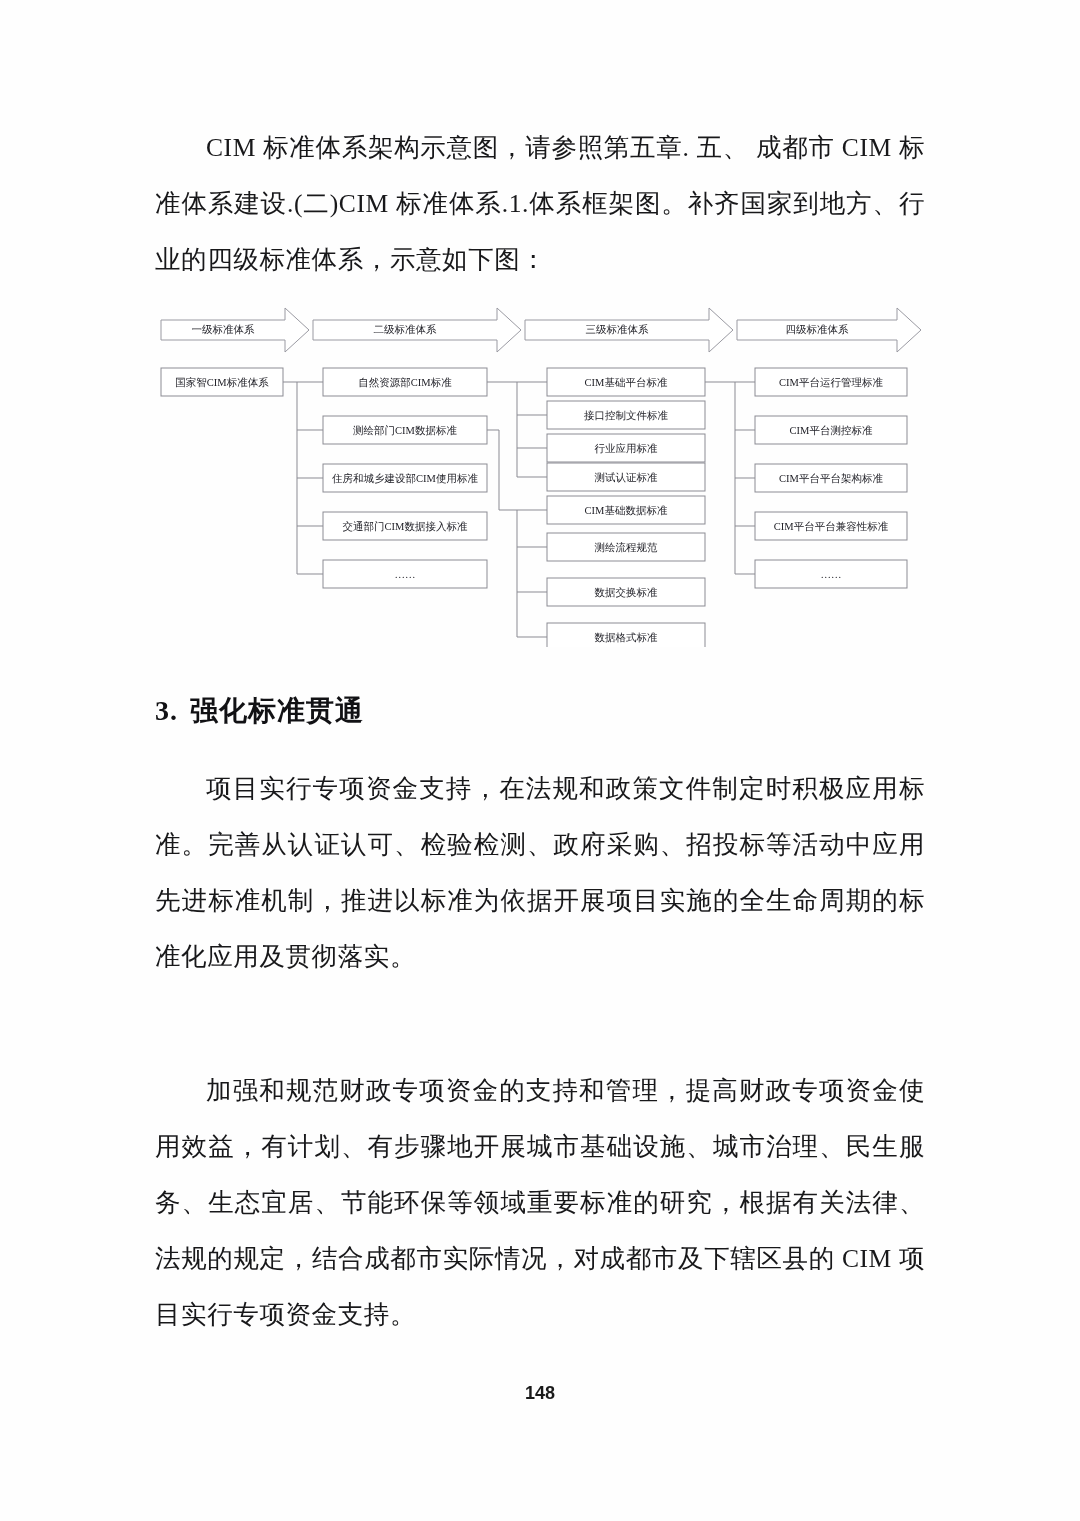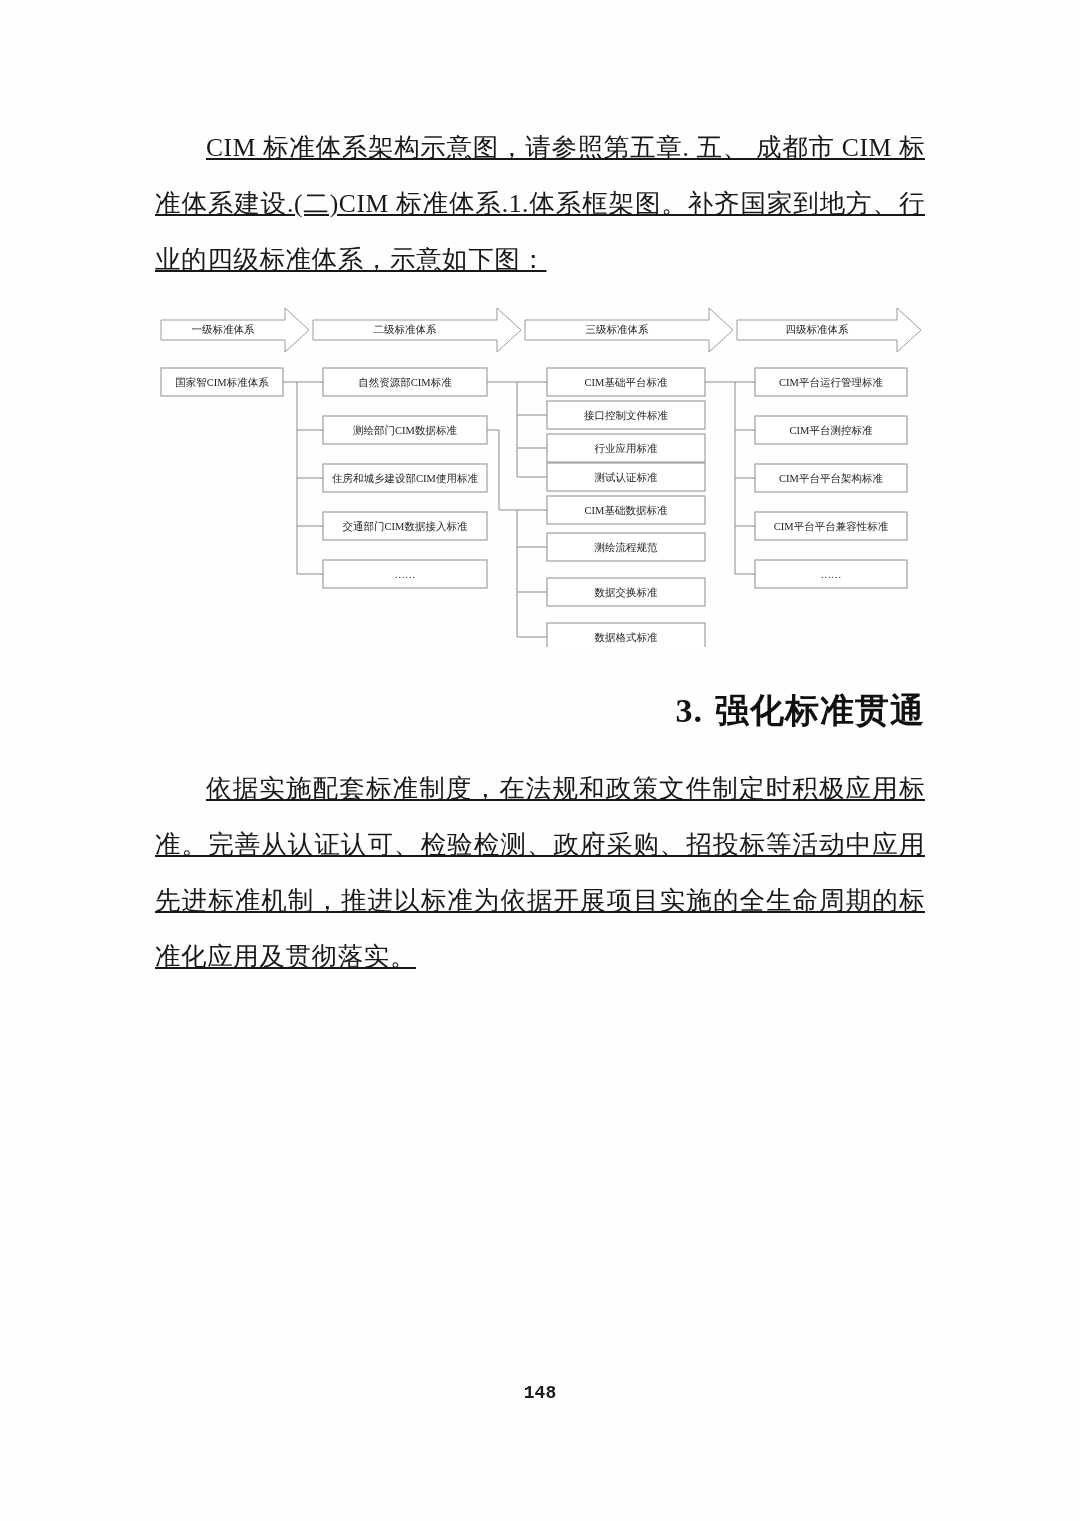--- a/index.html
+++ b/index.html
@@ -32,30 +32,28 @@
     font-size: 25.5px;
     line-height: 56px;
     letter-spacing: 0.6px;
     text-align: justify;
     text-justify: inter-ideograph;
     color: #18181a;
     margin: 0;
   }
   .para.indent {
     text-indent: 2em;
-    text-decoration: underline;
   }
   .heading {
-    font-size: 34px;
+    font-size: 28px;
     font-weight: bold;
     line-height: 48px;
     color: #111114;
     margin: 0;
     letter-spacing: 1px;
-    text-align: right;
   }
   .heading .num { margin-right: 12px; }
 
   .gap-s { height: 26px; }
   .gap-m { height: 40px; }
   .gap-l { height: 52px; }
 
   
   .diagram-wrap {
     position: relative;
@@ -99,21 +97,21 @@
   
   .footer {
     position: absolute;
     left: 0;
     right: 0;
     top: 1383px;
     text-align: center;
     font-size: 18px;
     font-weight: bold;
     color: #1a1a1a;
-    font-family: Liberation Mono, monospace;
+    font-family: Liberation Sans, sans-serif;
   }
 </style>
 </head>
 <body>
 
 <div class="page">
   <div class="content">
 
     <p class="para indent">CIM 标准体系架构示意图，请参照第五章. 五、 成都市 CIM 标准体系建设.(二)CIM 标准体系.1.体系框架图。补齐国家到地方、行业的四级标准体系，示意如下图：</p>
 
@@ -227,24 +225,25 @@
     </div>
 
     <div class="gap-m"></div>
 
     <h2 class="heading">
       <span class="num">3.</span><span>强化标准贯通</span>
     </h2>
 
     <div class="gap-s"></div>
 
-    <p class="para indent">依据实施配套标准制度，在法规和政策文件制定时积极应用标准。完善从认证认可、检验检测、政府采购、招投标等活动中应用先进标准机制，推进以标准为依据开展项目实施的全生命周期的标准化应用及贯彻落实。</p>
+    <p class="para indent">项目实行专项资金支持，在法规和政策文件制定时积极应用标准。完善从认证认可、检验检测、政府采购、招投标等活动中应用先进标准机制，推进以标准为依据开展项目实施的全生命周期的标准化应用及贯彻落实。</p>
 
     <div class="gap-l"></div>
 
 
     <div class="gap-s"></div>
 
+    <p class="para indent">加强和规范财政专项资金的支持和管理，提高财政专项资金使用效益，有计划、有步骤地开展城市基础设施、城市治理、民生服务、生态宜居、节能环保等领域重要标准的研究，根据有关法律、法规的规定，结合成都市实际情况，对成都市及下辖区县的 CIM 项目实行专项资金支持。</p>
 
   </div>
 
   <div class="footer">148</div>
 </div>
 
 </body></html>

